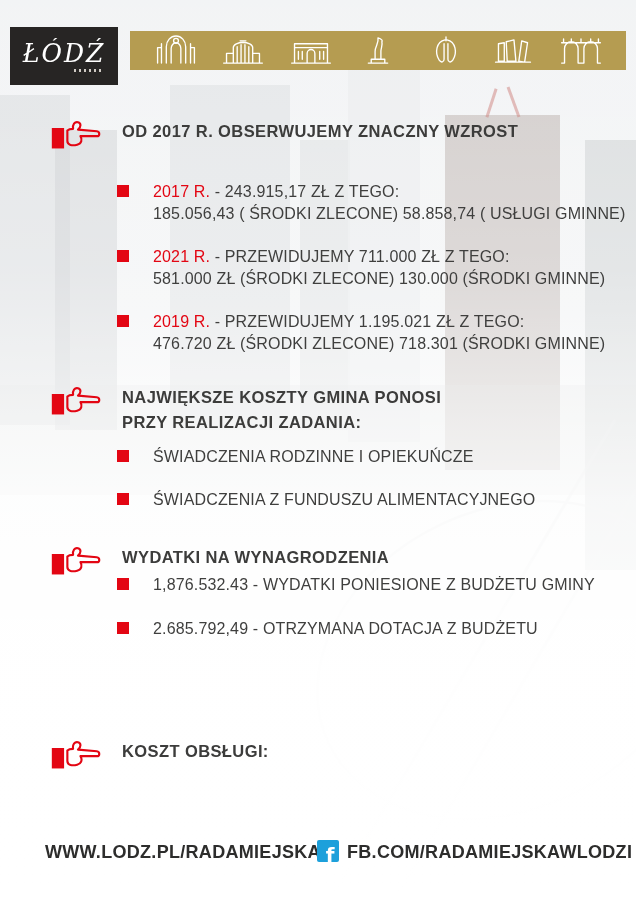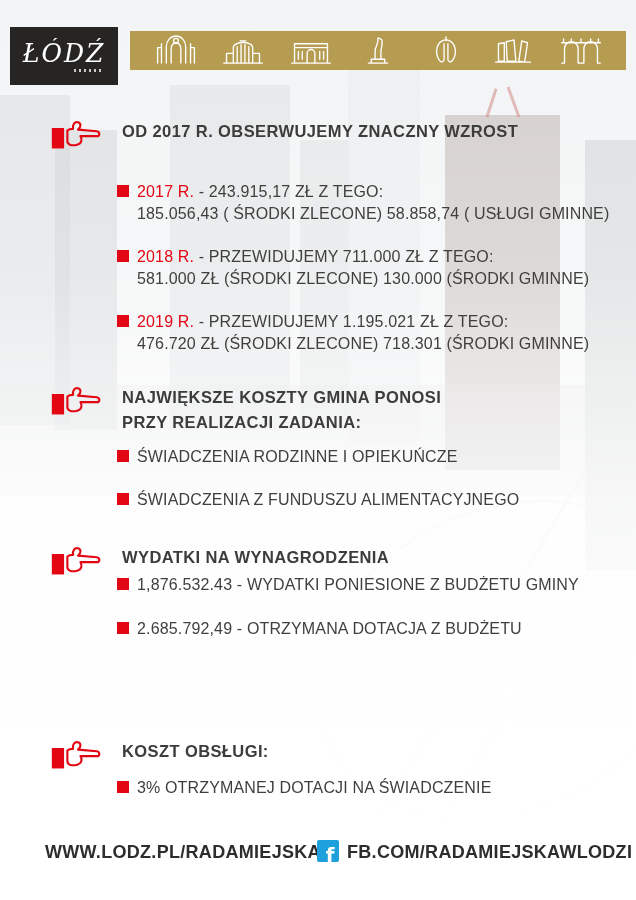--- a/index.html
+++ b/index.html
@@ -31,21 +31,21 @@
   .gold-bar{position:absolute;left:130px;top:31px;width:496px;height:39px;background:#b59c51;
     display:flex;align-items:center;justify-content:space-evenly;z-index:3;}
   .gold-bar svg{display:block;}
   .gold-bar path,.gold-bar circle{fill:none;stroke:#ffffff;stroke-width:1.4;
     stroke-linecap:round;stroke-linejoin:round;}
   
   .section{position:absolute;left:0;width:524px;z-index:2;margin-top:13px;}
   .hand{position:absolute;left:51px;top:0;width:54px;height:36px;}
   .heading{margin-left:122px;font-weight:bold;font-size:16.5px;line-height:25px;
     letter-spacing:.4px;color:#3c3c3b;white-space:nowrap;}
-  .bullet{position:absolute;left:117px;display:flex;align-items:flex-start;z-index:2;}
+  .bullet{position:absolute;left:117px;display:flex;align-items:flex-start;z-index:2;gap:16px;}
   .sq{flex:0 0 auto;width:12px;height:12px;background:#e30613;margin-top:4px;}
   .bt{margin-left:8px;font-size:16px;line-height:22px;letter-spacing:.15px;
     color:#3f3f3e;white-space:nowrap;}
   .hl{color:#e30613;}
   
   .footer-text{position:absolute;font-weight:bold;font-size:18px;letter-spacing:.3px;
     color:#2d2d2c;white-space:nowrap;z-index:2;}
   .fb-icon{position:absolute;left:317px;top:840px;width:22px;height:22px;background:#1da0db;
     border-radius:2px;display:flex;align-items:flex-end;justify-content:center;
     overflow:hidden;z-index:2;}
@@ -124,21 +124,21 @@
     <span class="sq"></span>
     <div class="bt">
       <div><span class="hl">2017 R.</span><span> - 243.915,17 ZŁ Z TEGO:</span></div>
       <div>185.056,43 ( ŚRODKI ZLECONE)  58.858,74 ( USŁUGI GMINNE)</div>
     </div>
   </div>
 
   <div class="bullet" style="top:246px;">
     <span class="sq"></span>
     <div class="bt">
-      <div><span class="hl">2018 R.</span><span> - PRZEWIDUJEMY 711.000 ZŁ Z TEGO:</span></div>
+      <div><span class="hl">2021 R.</span><span> - PRZEWIDUJEMY 711.000 ZŁ Z TEGO:</span></div>
       <div>581.000 ZŁ  (ŚRODKI ZLECONE) 130.000 (ŚRODKI GMINNE)</div>
     </div>
   </div>
 
   <div class="bullet" style="top:311px;">
     <span class="sq"></span>
     <div class="bt">
       <div><span class="hl">2019 R.</span><span> - PRZEWIDUJEMY 1.195.021 ZŁ Z TEGO:</span></div>
       <div>476.720 ZŁ (ŚRODKI ZLECONE)  718.301 (ŚRODKI GMINNE)</div>
     </div>
@@ -203,26 +203,20 @@
       <svg width="54" height="36" viewBox="0 0 66 44">
         <rect x="1" y="11" width="15" height="25" fill="#e30613"></rect>
         <path d="M20,27 L20,14 C22,12 25,12 27,12 C26,7 29,3 33,4 C37,5 37,10 33,13 L56,15 C60,15.5 60,21 56,21 L36,21 C38.5,25 37.5,30 32,31.5 C26,33 20,32 20,27 Z" fill="none" stroke="#e30613" stroke-width="2.6" stroke-linejoin="round" stroke-linecap="round"></path>
       </svg>
     </div>
     <div class="heading">
       <div>KOSZT OBSŁUGI:</div>
     </div>
   </div>
 
-  <div class="bullet" style="top:777px;">
-    <span class="sq"></span>
-    <div class="bt">
-      <div>3% OTRZYMANEJ DOTACJI NA ŚWIADCZENIE</div>
-    </div>
-  </div>
 
   <div class="footer-text" style="left:45px;top:842px;">WWW.LODZ.PL/RADAMIEJSKA</div>
   <div class="fb-icon">
       <span>f</span>
     </div>
   <div class="footer-text" style="left:347px;top:842px;">FB.COM/RADAMIEJSKAWLODZI</div>
 
 </div>
 
 </body></html>

